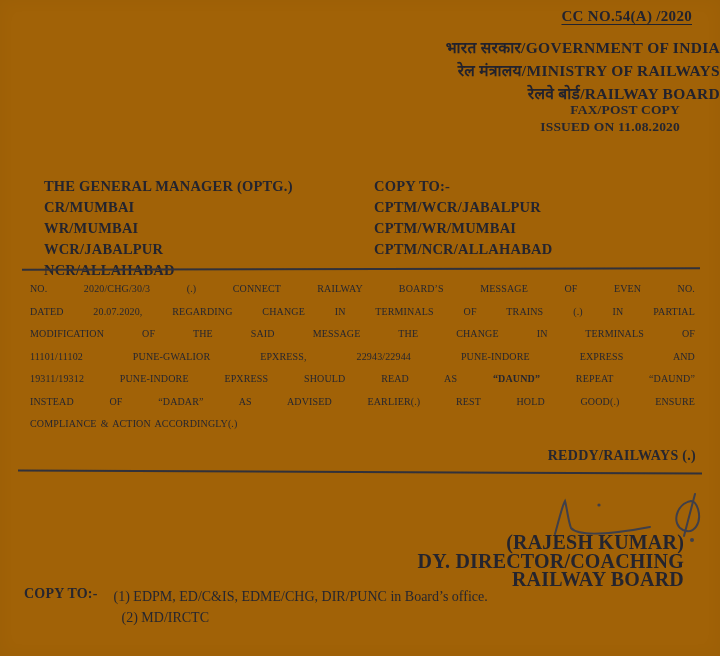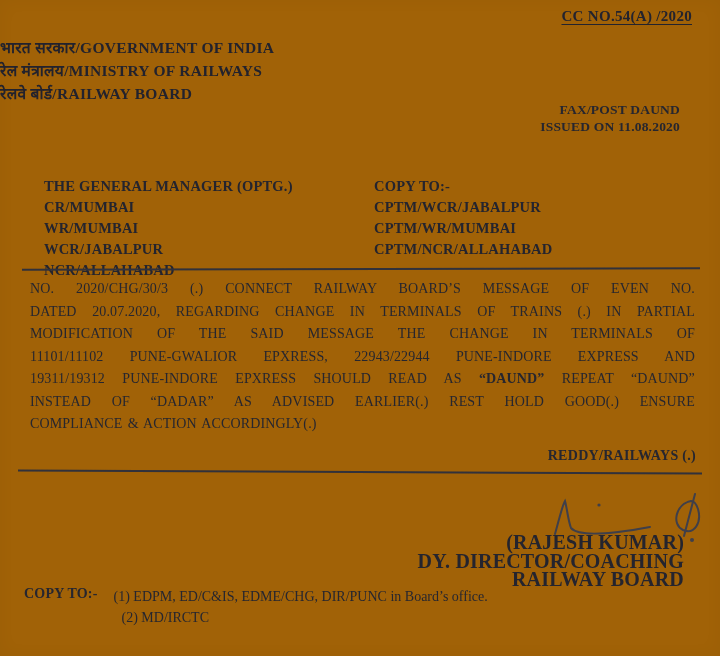--- a/index.html
+++ b/index.html
@@ -13,41 +13,41 @@
     overflow:hidden;
     box-shadow:inset 0 0 18px rgba(0,0,0,0.04);
   }
   .cc-no{
     position:absolute;top:8px;right:28px;
     font-size:15px;font-weight:700;letter-spacing:.3px;
     text-decoration:underline;text-underline-offset:3px;
   }
   .letterhead{
     position:absolute;top:36px;left:0;width:100%;
-    text-align:left;font-weight:700;font-size:15.5px;
+    text-align:right;font-weight:700;font-size:15.5px;
     line-height:23px;letter-spacing:.3px;color:#22222d;
   }
   .issue-block{
     position:absolute;top:101px;right:40px;
     text-align:right;font-size:13.5px;font-weight:600;
     line-height:17px;color:#26262f;letter-spacing:.2px;
   }
   .addr{
     position:absolute;top:176px;
     font-size:14.5px;font-weight:700;line-height:21px;
     letter-spacing:.2px;color:#24242e;
   }
   .addr-left{left:44px;}
   .addr-right{left:374px;}
   .rule{position:absolute;background:#31313b;}
   .rule1{top:268px;left:22px;width:678px;height:2px;transform:rotate(-0.12deg);}
   .rule2{top:471px;left:18px;width:684px;height:2px;transform:rotate(0.25deg);}
   .body-text{
     position:absolute;top:278px;left:30px;width:665px;
-    font-size:14px;line-height:22.5px;color:#26262f;
+    font-size:10px;line-height:22.5px;color:#26262f;
     letter-spacing:.15px;word-spacing:1.5px;
   }
   .bline{text-align:justify;text-align-last:justify;white-space:normal;}
   .bline.last{text-align:left;text-align-last:left;}
   .bline b{font-weight:700;}
   .signoff{
     position:absolute;top:448px;right:24px;
     font-size:14px;font-weight:600;letter-spacing:.3px;color:#26262f;
   }
   .signature-svg{position:absolute;top:492px;left:545px;}
@@ -72,21 +72,21 @@
 
   <div class="cc-no">CC NO.54(A) /2020</div>
 
   <div class="letterhead">
     <div>भारत सरकार/GOVERNMENT OF INDIA</div>
     <div>रेल मंत्रालय/MINISTRY OF RAILWAYS</div>
     <div>रेलवे बोर्ड/RAILWAY BOARD</div>
   </div>
 
   <div class="issue-block">
-    <div>FAX/POST DAUND</div>
+    <div>FAX/POST COPY</div>
     <div>ISSUED ON 11.08.2020</div>
   </div>
 
   <div class="addr addr-left">
     <div>THE GENERAL MANAGER (OPTG.)</div>
     <div>CR/MUMBAI</div>
     <div>WR/MUMBAI</div>
     <div>WCR/JABALPUR</div>
     <div>NCR/ALLAHABAD</div>
   </div>

